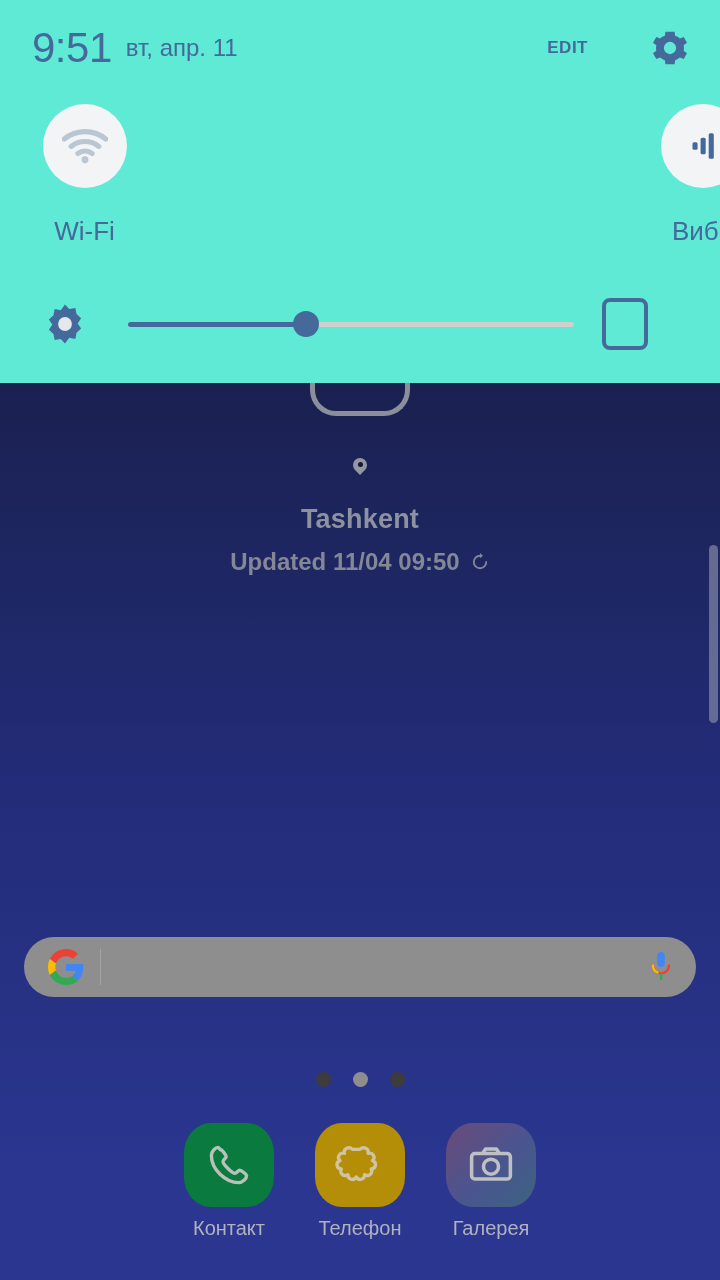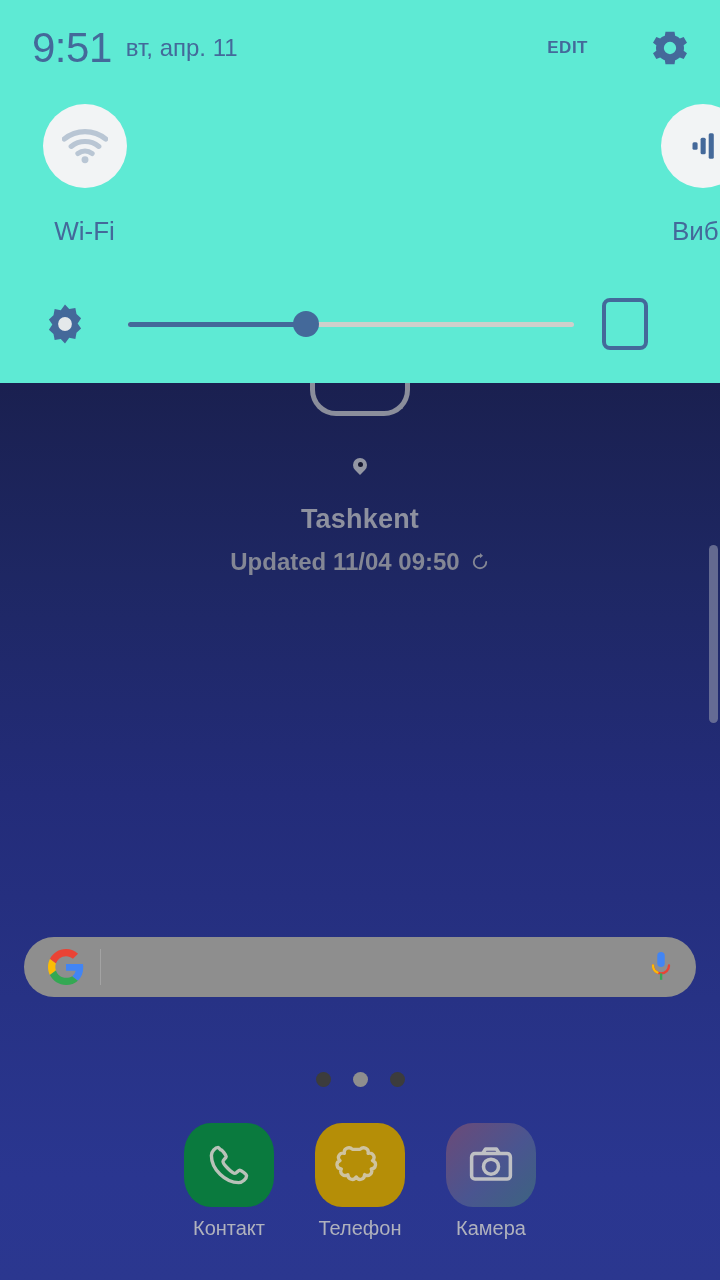--- a/index.html
+++ b/index.html
@@ -318,21 +318,21 @@
     </div>
 
     <div class="dock-item">
       <div class="app-icon ic-camera">
         <svg width="50" height="50" viewBox="0 0 24 24">
           <rect x="2.7" y="6.5" width="18.6" height="12.2" rx="1.6" fill="none" stroke="#bfc0c4" stroke-width="1.7"></rect>
           <path d="M8 6.5 l1.4-2.2 h5.2 L16 6.5" fill="none" stroke="#bfc0c4" stroke-width="1.7" stroke-linejoin="round"></path>
           <circle cx="12" cy="12.8" r="3.6" fill="none" stroke="#bfc0c4" stroke-width="1.7"></circle>
         </svg>
       </div>
-      <div class="app-label">Камера</div>
+      <div class="app-label">Галерея</div>
     </div>
 
   </div>
 
   <div id="qs-panel">
 
     <div id="qs-header">
       <span id="clock-time">9:51</span>
       <span id="clock-date">вт, апр. 11</span>
       <span id="qs-header-spacer"></span>

